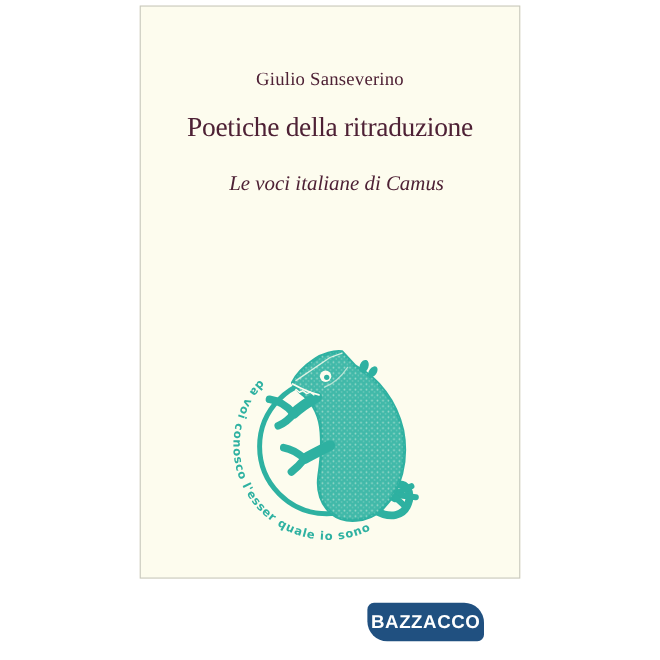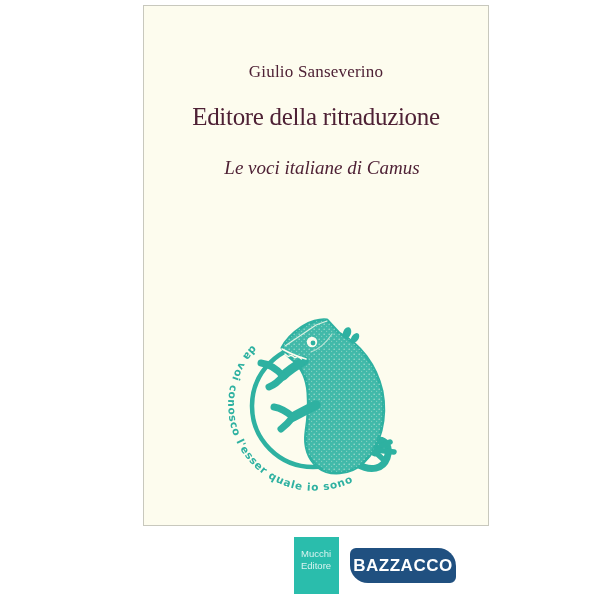--- a/index.html
+++ b/index.html
@@ -10,21 +10,20 @@
     position: relative;
     overflow: hidden;
   }
   .cover {
     position: absolute;
     left: 127px; top: 5px;
     width: 346px; height: 521px;
     background: #fdfcee;
     border: 1px solid #c8c8bd;
     box-sizing: border-box;
-    margin-left: 16px;
   }
   .author {
     position: absolute;
     left: 0; right: 0; top: 56px;
     text-align: center;
     font-size: 17px;
     color: #4e2135;
     letter-spacing: 0.2px;
   }
   .title {
@@ -83,21 +82,21 @@
     letter-spacing: 0.5px;
     color: #ffffff;
   }
 </style>
 </head>
 <body>
 
 <div class="cover">
 
   <div class="author">Giulio Sanseverino</div>
-  <div class="title">Editore della ritraduzione</div>
+  <div class="title">Poetiche della ritraduzione</div>
   <div class="subtitle">Le voci italiane di Camus</div>
 
   <svg class="logo" viewBox="0 0 200 185">
     <defs>
       <pattern id="speck" width="5" height="5" patternUnits="userSpaceOnUse">
         <circle cx="1.2" cy="1.2" r="0.8" fill="#fdfcee" opacity="0.5"></circle>
         <circle cx="3.6" cy="3.4" r="0.6" fill="#fdfcee" opacity="0.35"></circle>
       </pattern>
       <path id="textarc" d="M 39.2 32.2 A 86 86 0 0 0 160.8 153.8" fill="none"></path>
     </defs>
@@ -149,22 +148,18 @@
         <circle cx="99" cy="29" r="5.2" fill="#fdfcee"></circle>
         <circle cx="100" cy="30" r="2.4" fill="#2eb1a1"></circle>
         <path d="M 69,36 Q 82,43 93,46" fill="none" stroke="#fdfcee" stroke-width="1.6"></path>
         <path d="M 72,41 l 3.2,2.6 l 3.2,-1.4 l 3.4,2.6 l 3.2,-1.4 l 3.4,2.6" fill="none" stroke="#fdfcee" stroke-width="1.3"></path>
         <path d="M 72,33 L 103,12 L 114,8" fill="none" stroke="#fdfcee" stroke-width="1.2" opacity="0.8"></path>
         <path d="M 119,21 C 113,30 106,36 98,39" fill="none" stroke="#fdfcee" stroke-width="1.2" opacity="0.6"></path>
       </g>
     </g>
   </svg>
 
-  <div class="publisher-block">
-    <span>Mucchi</span>
-    <span>Editore</span>
-  </div>
 
   <div class="badge">
     <span>BAZZACCO</span>
   </div>
 
 </div>
 
 </body></html>

